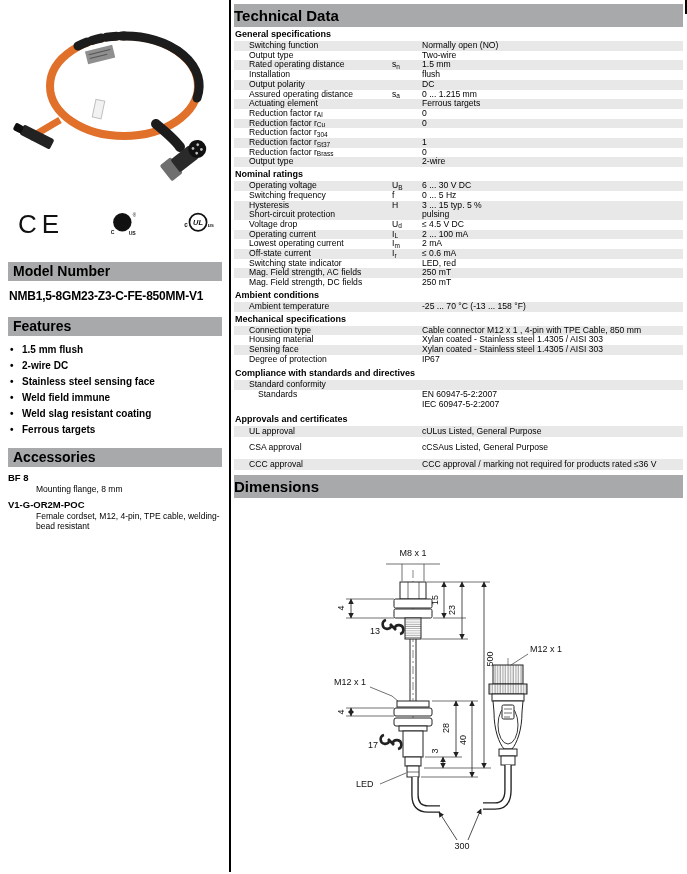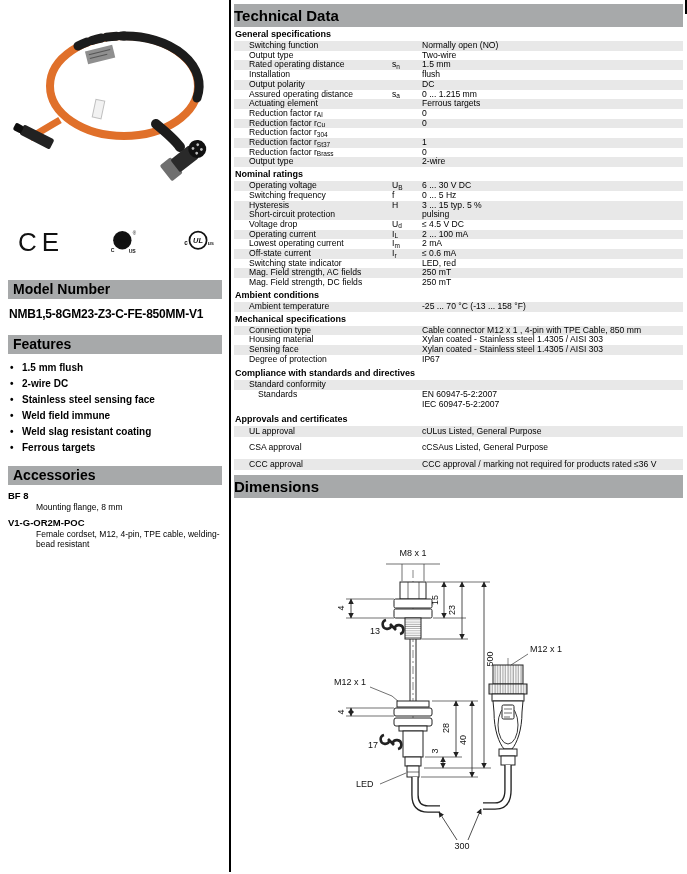--- a/index.html
+++ b/index.html
@@ -5,21 +5,21 @@
   * { box-sizing: border-box; margin: 0; padding: 0; }
   html,body { width: 687px; height: 874px; background: #fff; }
   body { font-family: "Liberation Sans", sans-serif; color: #000; position: relative; overflow: hidden; }
 
   .divider { position:absolute; left:229px; top:0; width:2px; height:872px; background:#000; }
   .edge-tick { position:absolute; right:0; top:0; width:2px; height:14px; background:#000; }
 
   
   .left-col { position:absolute; left:8px; top:6px; width:214px; }
   .photo-wrap { width:214px; height:178px; }
-  .logos { display:flex; align-items:center; justify-content:flex-end; margin:34px 8px 0 10px; height:48px;gap:44px; }
+  .logos { display:flex; align-items:center; justify-content:flex-end; margin:16px 8px 0 10px; height:48px;gap:44px; }
   .ce-mark { font-size:26px; letter-spacing:5px; font-weight:500; color:#111; }
 
   .bar { background:#a7a9aa; font-weight:bold; color:#000; }
   .left-col .bar { font-size:14px; line-height:15px; padding:2px 5px; }
   .bar-model { margin-top:14px; }
   .model-value { font-weight:bold; font-size:12px; letter-spacing:-0.2px; margin:8px 0 0 1px; white-space:nowrap; }
   .bar-features { margin-top:14px; }
   .features-list { list-style:none; margin:6px 0 0 0; }
   .features-list li { font-weight:bold; font-size:10px; line-height:16px; padding-left:14px; position:relative; }
   .features-list li::before { content:"•"; position:absolute; left:2px; }

